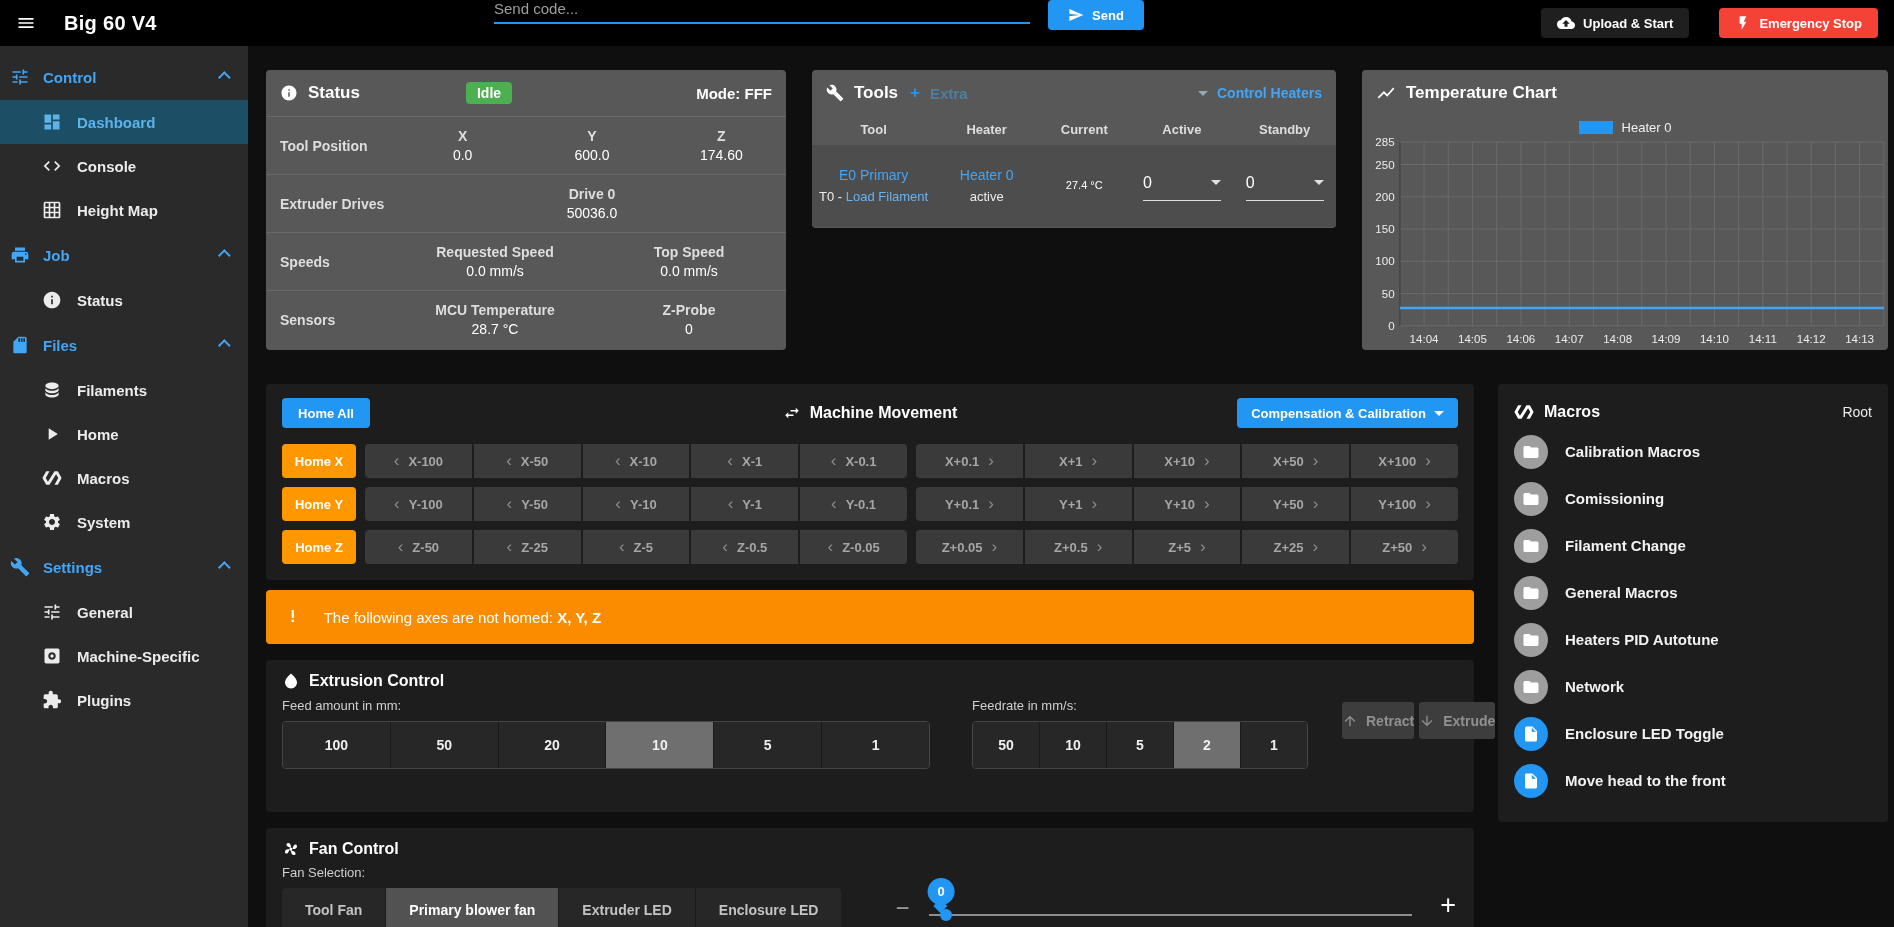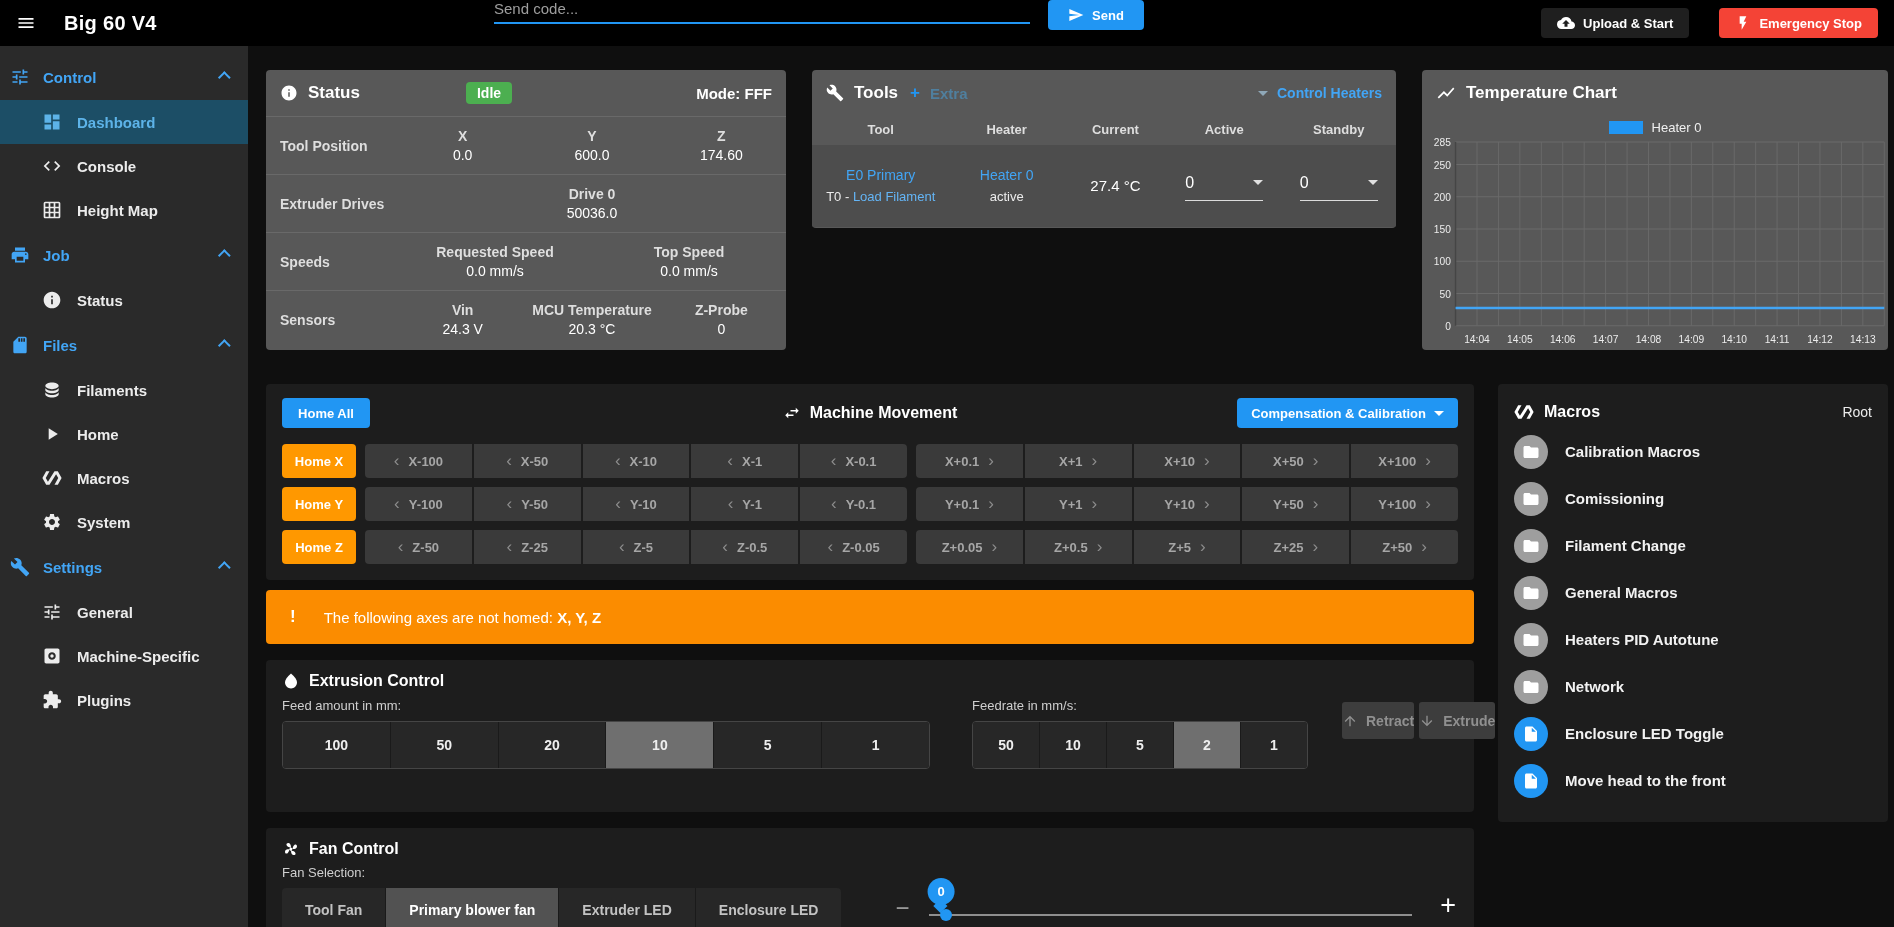--- a/index.html
+++ b/index.html
@@ -47,33 +47,33 @@
   .status-panel { width:520px; height:280px; }
   .idle-badge { background:#4caf50; border-radius:4px; font-size:14px; font-weight:700; padding:3px 11px; margin-left:96px; }
   .mode { margin-left:auto; font-size:15px; font-weight:700; }
   .s-row { display:flex; height:58px; border-top:1px solid #696969; }
   .s-label { width:132px; flex:none; display:flex; align-items:center; padding-left:14px; font-size:14px; font-weight:700; color:#dedede; }
   .s-cols { flex:1; display:flex; }
   .s-col { flex:1; display:flex; flex-direction:column; align-items:center; justify-content:center; }
   .s-h { font-size:14px; font-weight:700; color:#dedede; }
   .s-v { font-size:14px; color:#fff; margin-top:3px; }
 
-  .tools-panel { width:584px; height:158px; }
+  .tools-panel { width:524px; height:158px; }
   .plus-lb { color:#2196f3; font-weight:700; font-size:17px; margin-left:2px; }
   .extra-lb { color:#4f7f9e; font-weight:700; font-size:15px; }
   .ch-link { margin-left:auto; display:flex; align-items:center; gap:9px; color:#42a5f5; font-weight:700; font-size:14px; }
   .caret { width:0; height:0; border-left:5px solid transparent; border-right:5px solid transparent; border-top:5px solid #8fa8b8; }
   .t-grid { display:grid; grid-template-columns:1.2fr 1fr .9fr 1fr 1fr; }
   .t-hcol { text-align:center; font-size:13px; font-weight:700; color:#dedede; padding:6px 0 8px; }
   .t-datarow { background:#4d4d4d; height:82px; align-items:center; }
   .t-cell { text-align:center; font-size:13px; line-height:1.45; }
   .link-b { color:#42a5f5; font-weight:400; font-size:14px; }
   .link-s { color:#64b5f6; }
   .t-sub { color:#ececec; margin-top:2px; }
-  .cur-v { font-size:15px; color:#fff; }
+  .cur-v { font-size:11px; color:#fff; }
   .mini-select { width:78px; margin:0 auto; border-bottom:1px solid #dcdcdc; display:flex; align-items:center; padding-bottom:6px; }
   .mini-select .val { font-size:16px; color:#fff; }
   .mini-select .caret { margin-left:auto; border-top-color:#e0e0e0; }
 
   .chart-panel { flex:1; height:280px; display:flex; flex-direction:column; }
   .legend { display:flex; justify-content:center; align-items:center; gap:9px; height:18px; margin-top:2px; }
   .legend-swatch { width:34px; height:13px; background:#2196f3; }
   .legend-lb { font-size:13px; color:#f0f0f0; }
   .chart-svg { width:100%; flex:1; }
   .grid { stroke:#6a6a6a; stroke-width:1; }
@@ -330,26 +330,22 @@
                 <div class="s-col">
          <div class="s-h">Top Speed</div>
          <div class="s-v">0.0 mm/s</div>
        </div>
               </div>
   </div>
             <div class="s-row">
     <div class="s-label">Sensors</div>
     <div class="s-cols">
                 <div class="s-col">
-         <div class="s-h">Vin</div>
-         <div class="s-v">24.3 V</div>
-       </div>
-                <div class="s-col">
          <div class="s-h">MCU Temperature</div>
-         <div class="s-v">20.3 °C</div>
+         <div class="s-v">28.7 °C</div>
        </div>
                 <div class="s-col">
          <div class="s-h">Z-Probe</div>
          <div class="s-v">0</div>
        </div>
               </div>
   </div>
           </div>
       </div>
 

